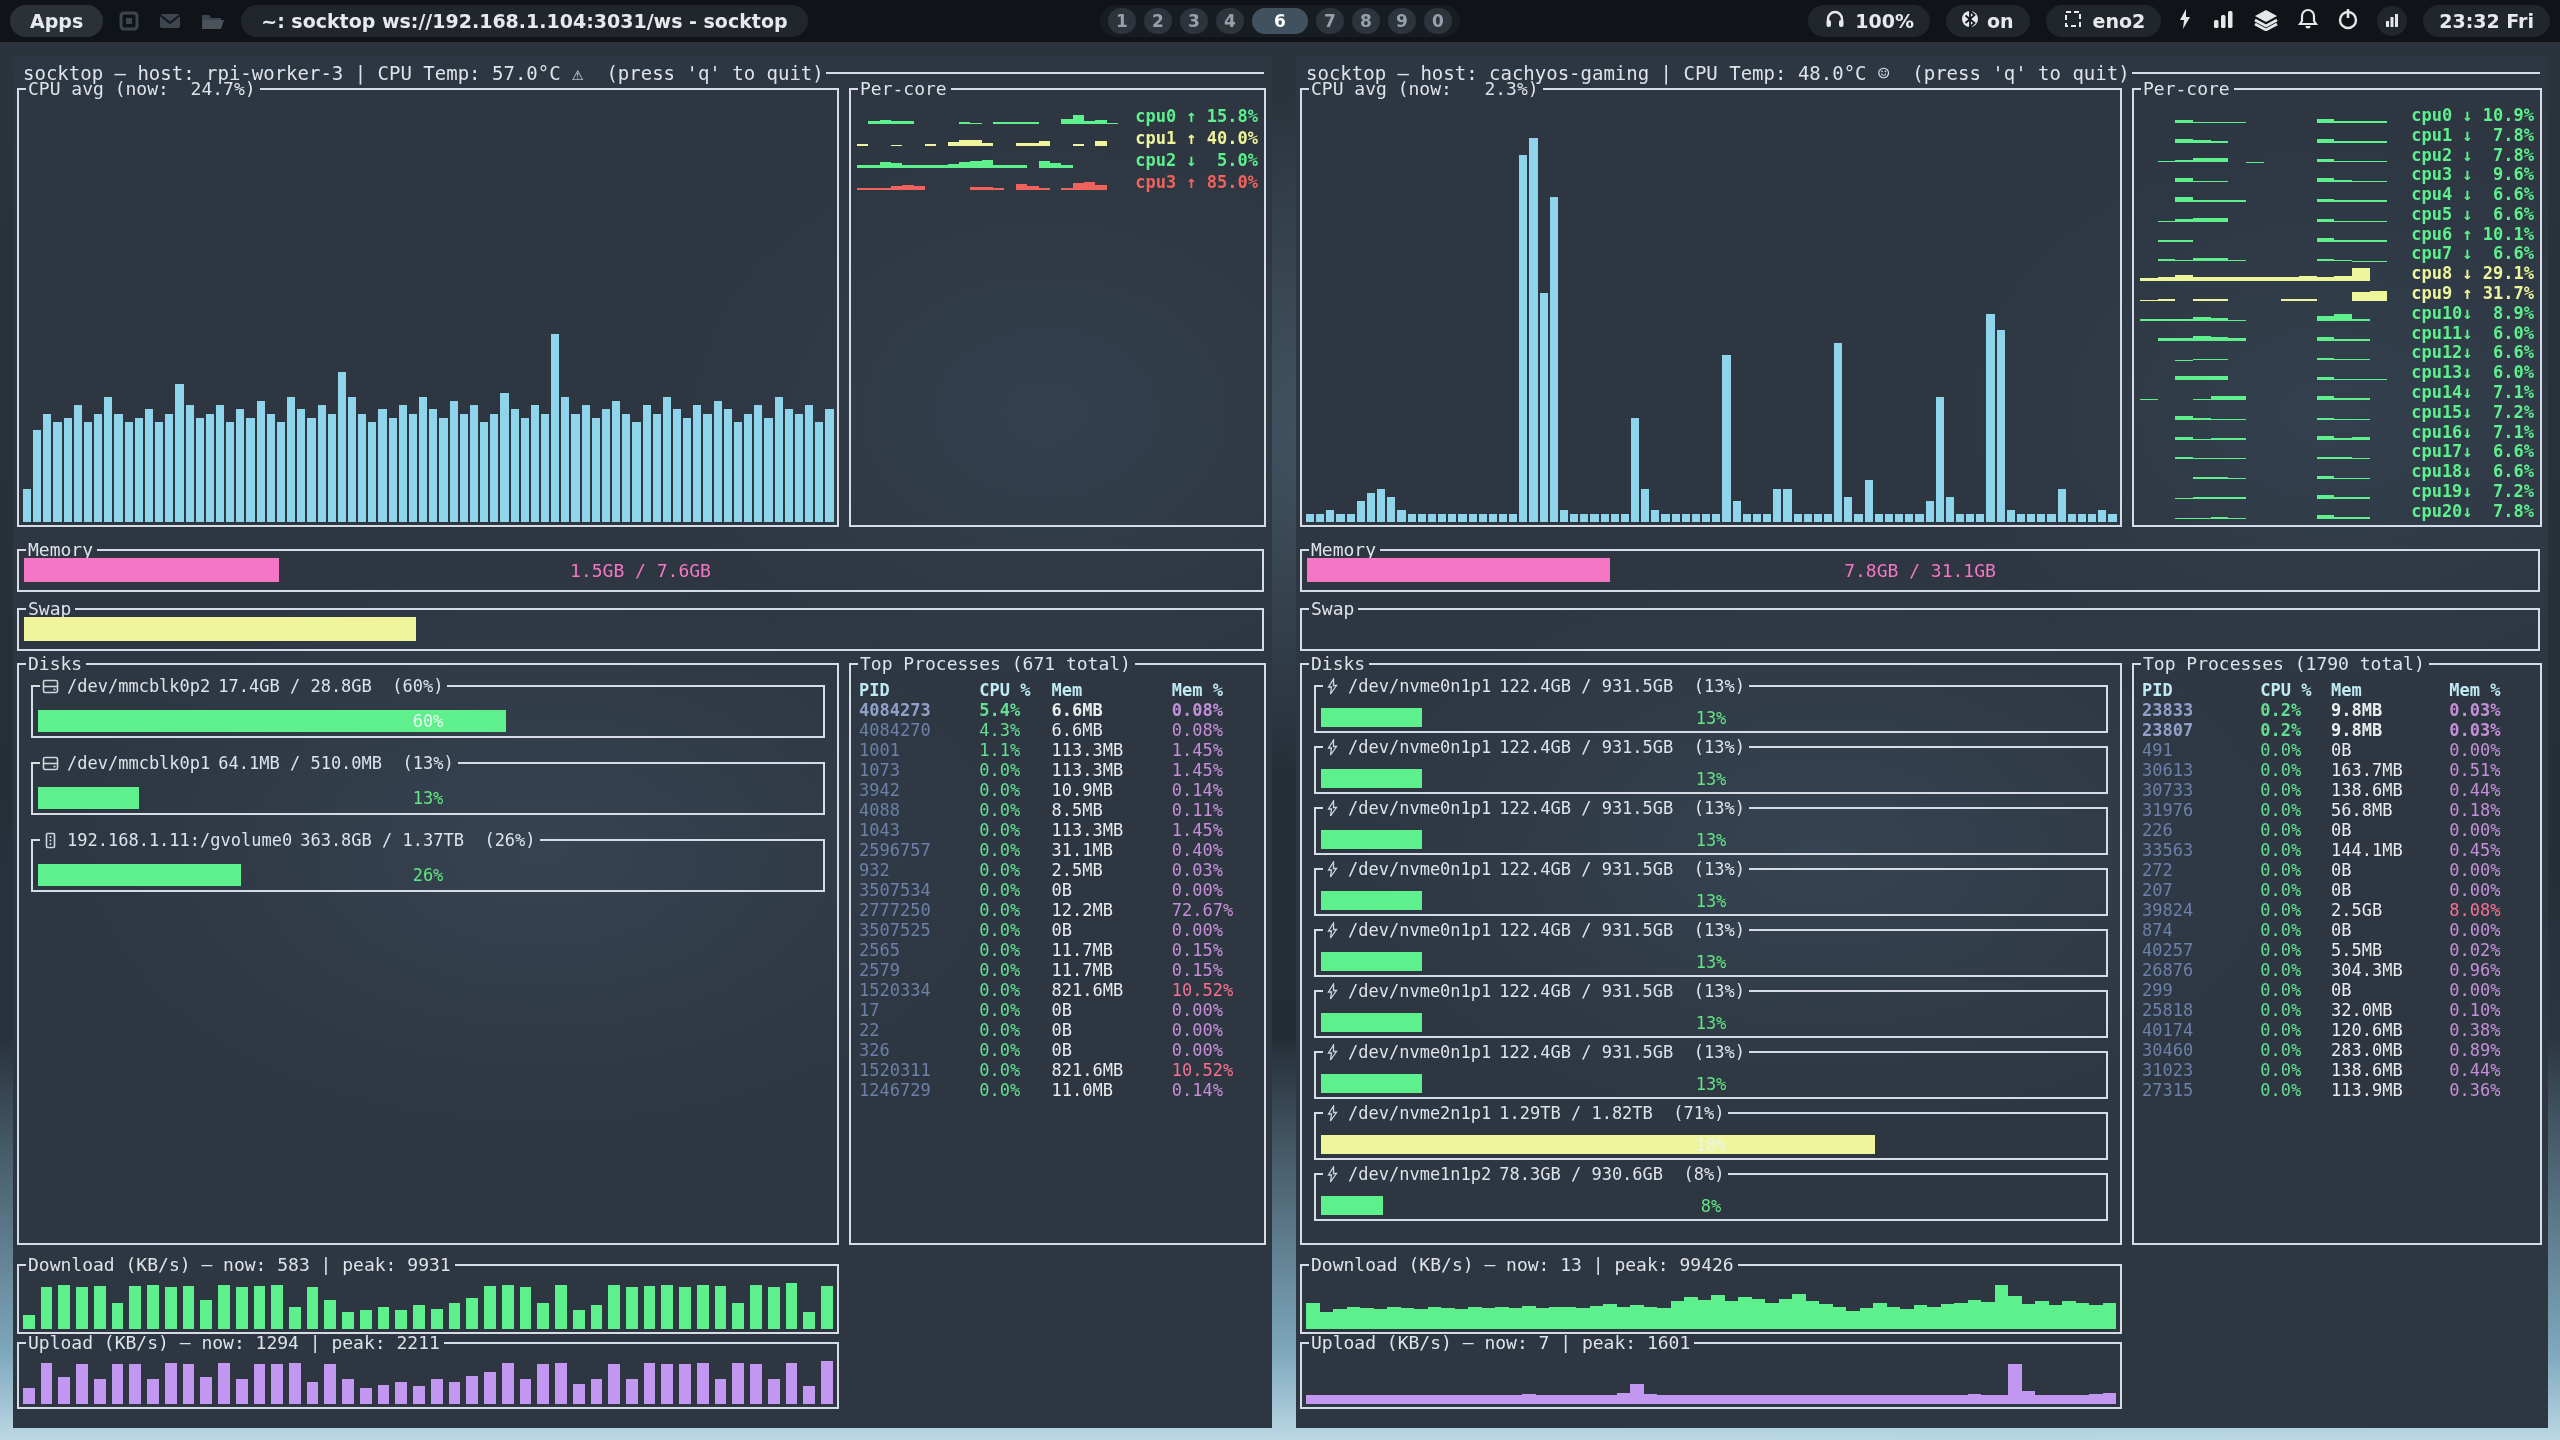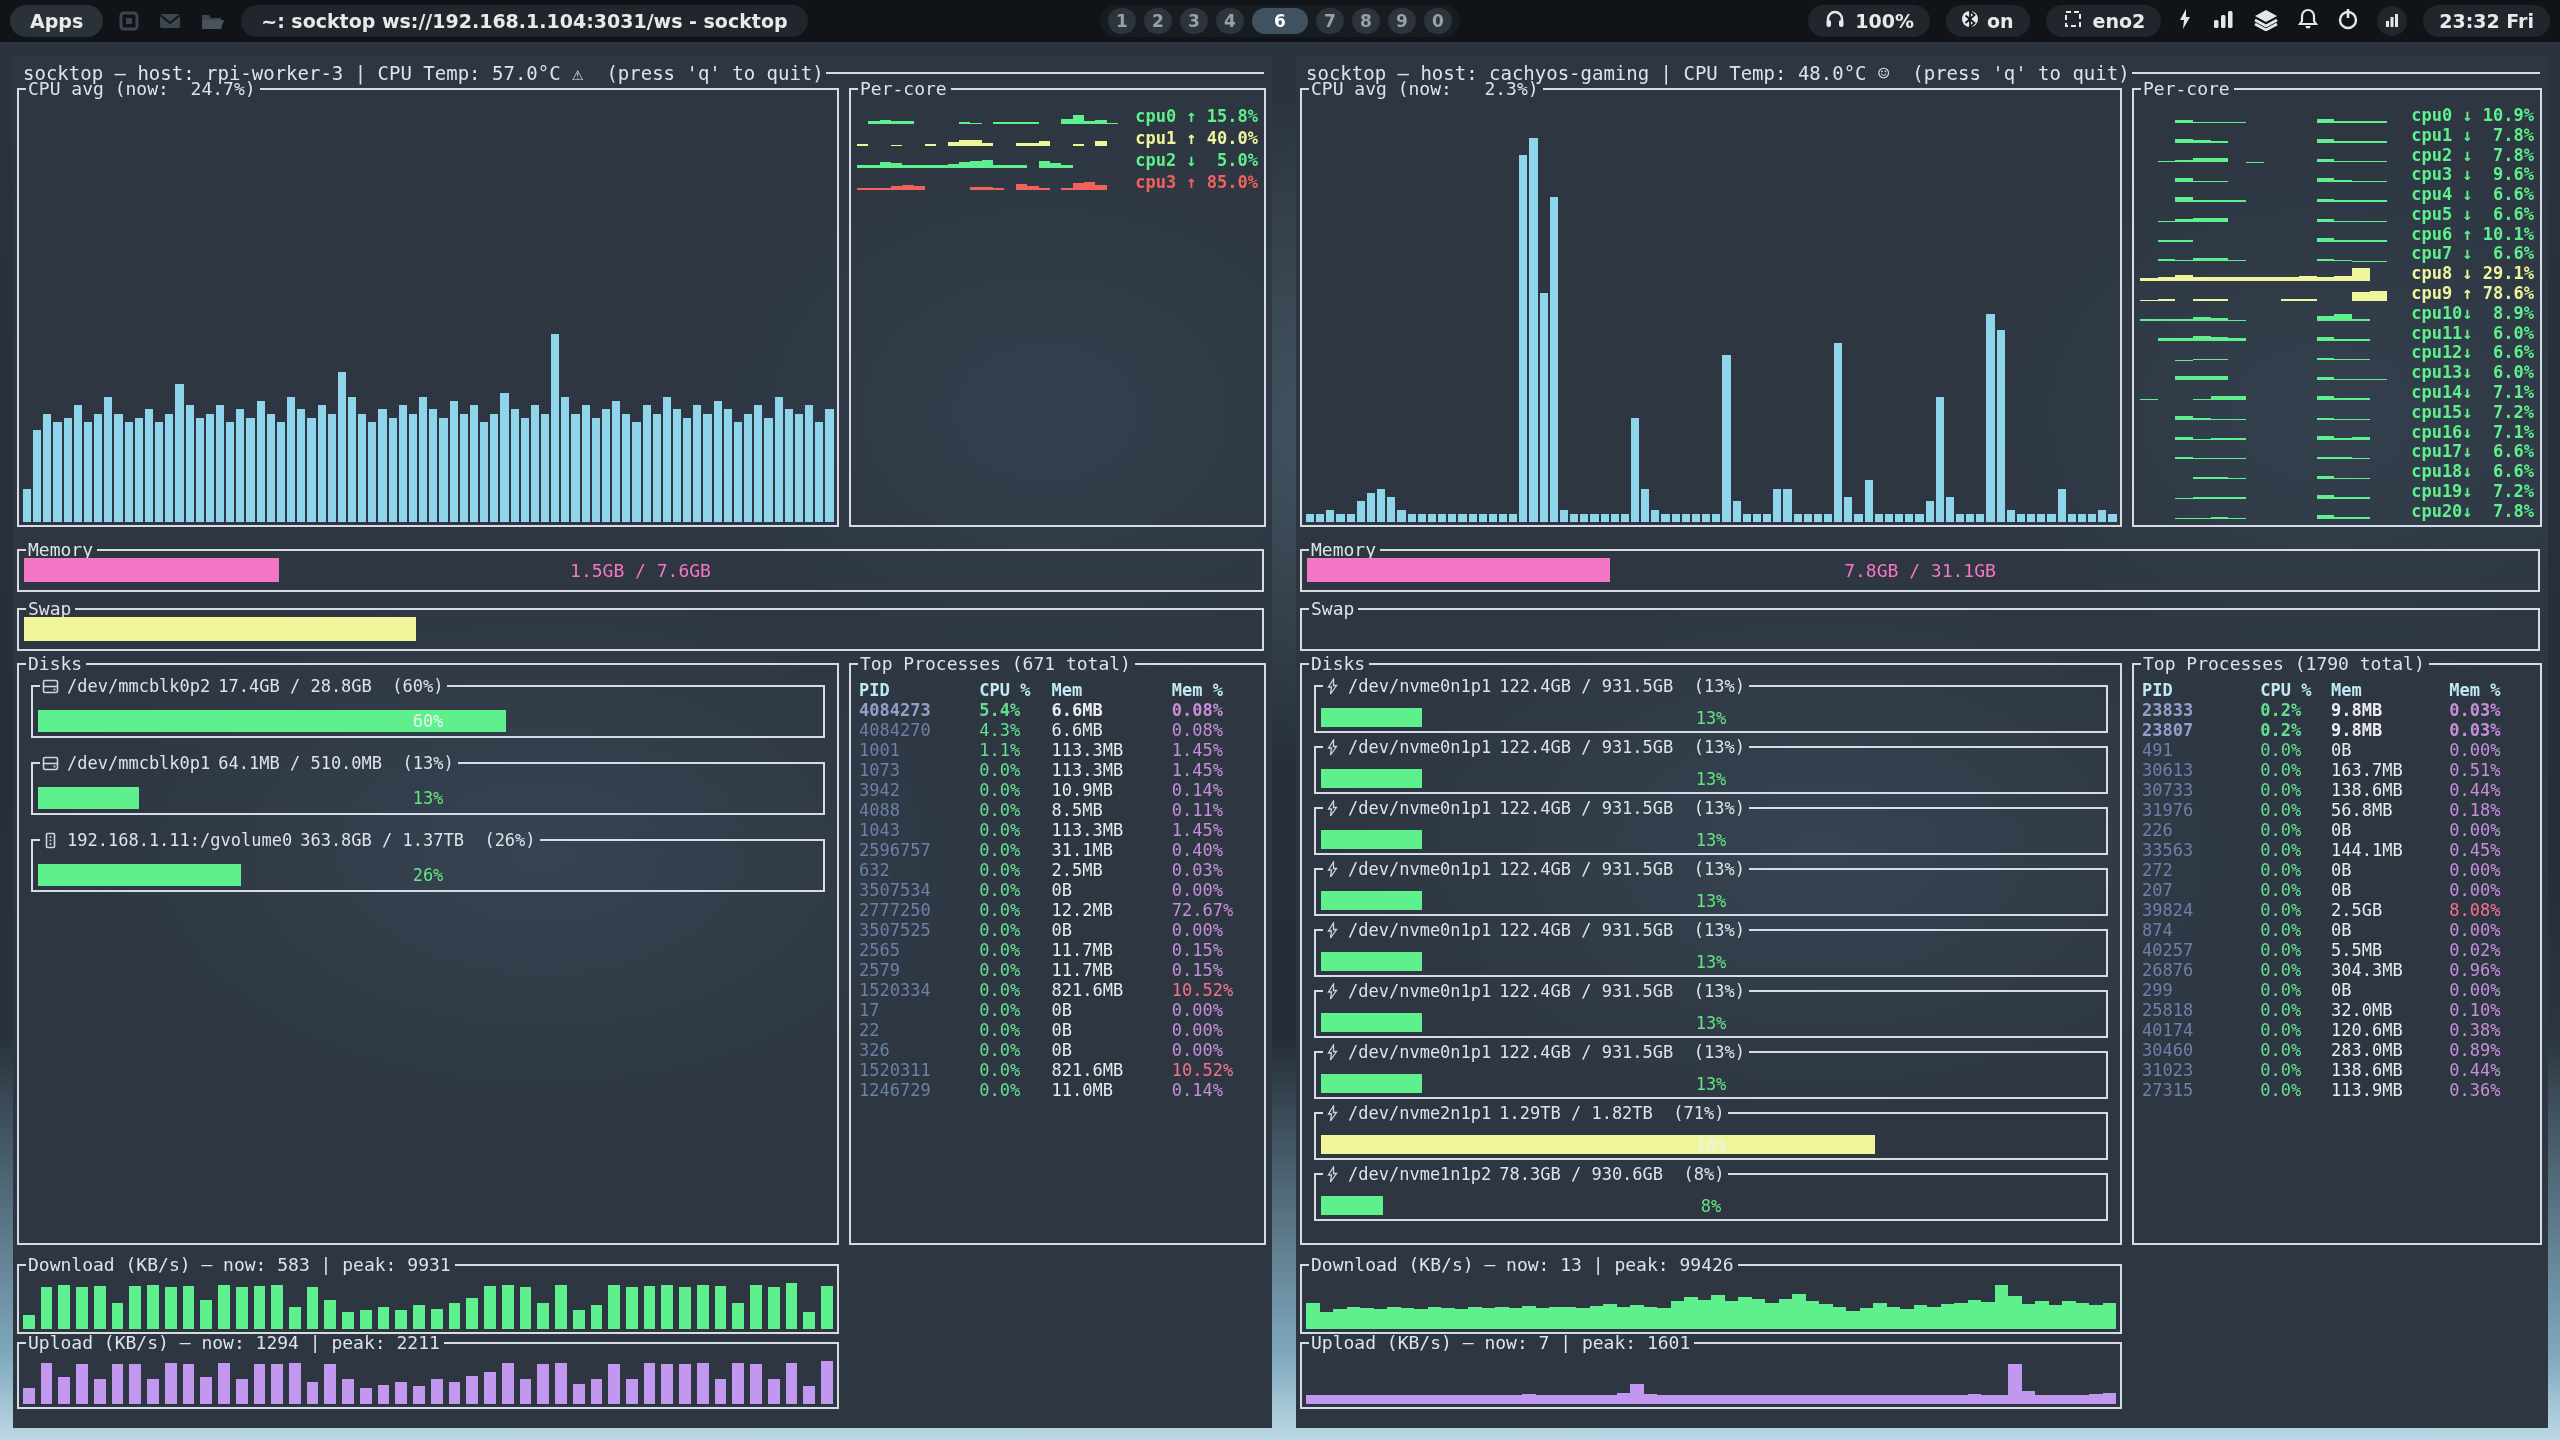--- a/index.html
+++ b/index.html
@@ -558,21 +558,21 @@
           </div>
 
           <div class="prow">
             <span class="pid">2596757</span>
             <span class="cpu">0.0%</span>
             <span class="mem">31.1MB</span>
             <span class="memp">0.40%</span>
           </div>
 
           <div class="prow">
-            <span class="pid">632</span>
+            <span class="pid">932</span>
             <span class="cpu">0.0%</span>
             <span class="mem">2.5MB</span>
             <span class="memp">0.03%</span>
           </div>
 
           <div class="prow">
             <span class="pid">3507534</span>
             <span class="cpu">0.0%</span>
             <span class="mem">0B</span>
             <span class="memp">0.00%</span>
@@ -1060,21 +1060,21 @@
             <i style="height: 0%;"></i>
             <i style="height: 0%;"></i>
             <i style="height: 10%;"></i>
             <i style="height: 14%;"></i>
             <i style="height: 0%;"></i>
             <i style="height: 0%;"></i>
             <i style="height: 55%;"></i>
             <i style="height: 60%;"></i>
             <i style="height: 0%;"></i>
           </span>
-          <span class="pc-lbl"><span class="pc-name">cpu9</span><span>↑</span><span class="pc-val">78.6%</span></span>
+          <span class="pc-lbl"><span class="pc-name">cpu9</span><span>↑</span><span class="pc-val">31.7%</span></span>
         </div>
 
         <div class="pc-row green">
           <span class="pc-spark">
             <i style="height: 12%;"></i>
             <i style="height: 10%;"></i>
             <i style="height: 10%;"></i>
             <i style="height: 26%;"></i>
             <i style="height: 16%;"></i>
             <i style="height: 8%;"></i>

